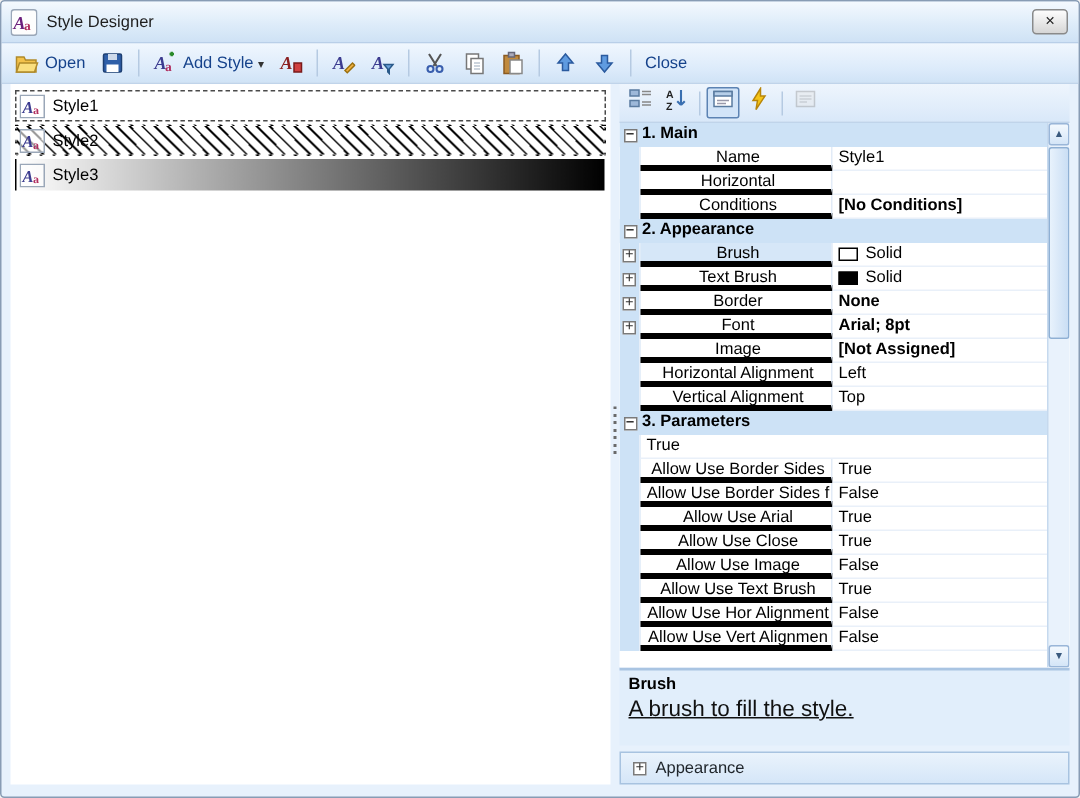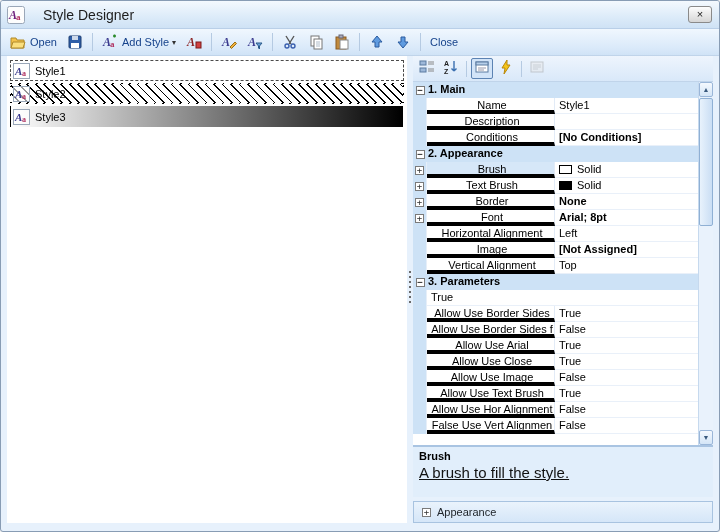--- a/index.html
+++ b/index.html
@@ -19,21 +19,21 @@
   }
   
   .titlebar {
     position: absolute; top: 0; left: 0; right: 0; height: 28px;
     background: linear-gradient(#f4f9fe, #dcebf9 60%, #cfe2f5);
     border-bottom: 1px solid #b9cfe8;
     display: flex; align-items: center;
     padding: 0 6px;
   }
   .titlebar .app-icon { width: 18px; height: 18px; margin-right: 6px; }
-  .titlebar .title-text { font-size: 14px; color: #1e1e1e; margin-left: 12px; }
+  .titlebar .title-text { font-size: 11px; color: #1e1e1e; }
   .title-close {
     position: absolute; right: 7px; top: 5px;
     width: 24px; height: 17px;
     background: linear-gradient(#fdfdfd, #d6d6d6);
     border: 1px solid #8a8a8a; border-radius: 3px;
     font-size: 11px; line-height: 14px; text-align: center; color: #222;
     cursor: default;
   }
   
   .toolbar {
@@ -381,21 +381,21 @@
             </div>
             <div class="pg-row">
               <span class="pg-strip"></span>
               <span class="pg-name">Name</span>
               <span class="pg-value">
                 <span class="val-text">Style1</span>
               </span>
             </div>
             <div class="pg-row">
               <span class="pg-strip"></span>
-              <span class="pg-name">Description</span>
+              <span class="pg-name">Horizontal</span>
               <span class="pg-value">
                 <span class="val-text"></span>
               </span>
             </div>
             <div class="pg-row">
               <span class="pg-strip"></span>
               <span class="pg-name">Conditions</span>
               <span class="pg-value bold">
                 <span class="val-text">[No Conditions]</span>
               </span>
@@ -439,34 +439,34 @@
               <span class="pg-strip">
                 <span class="expander">+</span>
               </span>
               <span class="pg-name">Font</span>
               <span class="pg-value bold">
                 <span class="val-text">Arial; 8pt</span>
               </span>
             </div>
             <div class="pg-row">
               <span class="pg-strip"></span>
-              <span class="pg-name">Horizontal Alignment</span>
-              <span class="pg-value">
-                <span class="val-text">Left</span>
-              </span>
-            </div>
-            <div class="pg-row">
-              <span class="pg-strip"></span>
               <span class="pg-name">Image</span>
               <span class="pg-value bold">
                 <span class="val-text">[Not Assigned]</span>
               </span>
             </div>
             <div class="pg-row">
               <span class="pg-strip"></span>
+              <span class="pg-name">Horizontal Alignment</span>
+              <span class="pg-value">
+                <span class="val-text">Left</span>
+              </span>
+            </div>
+            <div class="pg-row">
+              <span class="pg-strip"></span>
               <span class="pg-name">Vertical Alignment</span>
               <span class="pg-value">
                 <span class="val-text">Top</span>
               </span>
             </div>
             <div class="pg-row pg-category">
               <span class="pg-strip">
                 <span class="expander">−</span>
               </span>
               <span class="pg-cat-label">3. Parameters</span>
@@ -521,21 +521,21 @@
             </div>
             <div class="pg-row">
               <span class="pg-strip"></span>
               <span class="pg-name">Allow Use Hor Alignment</span>
               <span class="pg-value">
                 <span class="val-text">False</span>
               </span>
             </div>
             <div class="pg-row">
               <span class="pg-strip"></span>
-              <span class="pg-name">False Use Vert Alignmen</span>
+              <span class="pg-name">Allow Use Vert Alignmen</span>
               <span class="pg-value">
                 <span class="val-text">False</span>
               </span>
             </div>
           </div>
         <div class="pg-scroll">
           <div class="sb-arrow sb-up">▲</div>
           <div class="sb-thumb"></div>
           <div class="sb-arrow sb-down">▼</div>
         </div>

